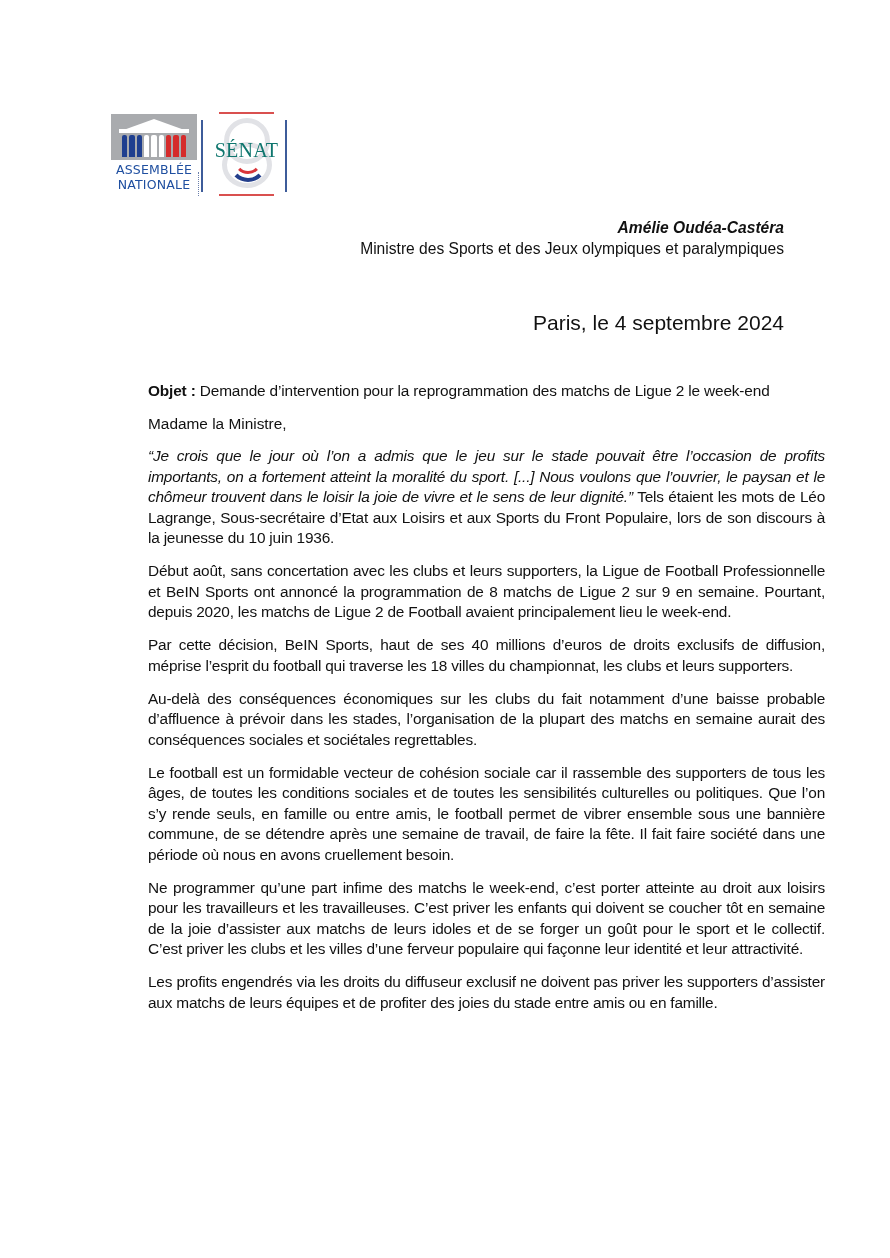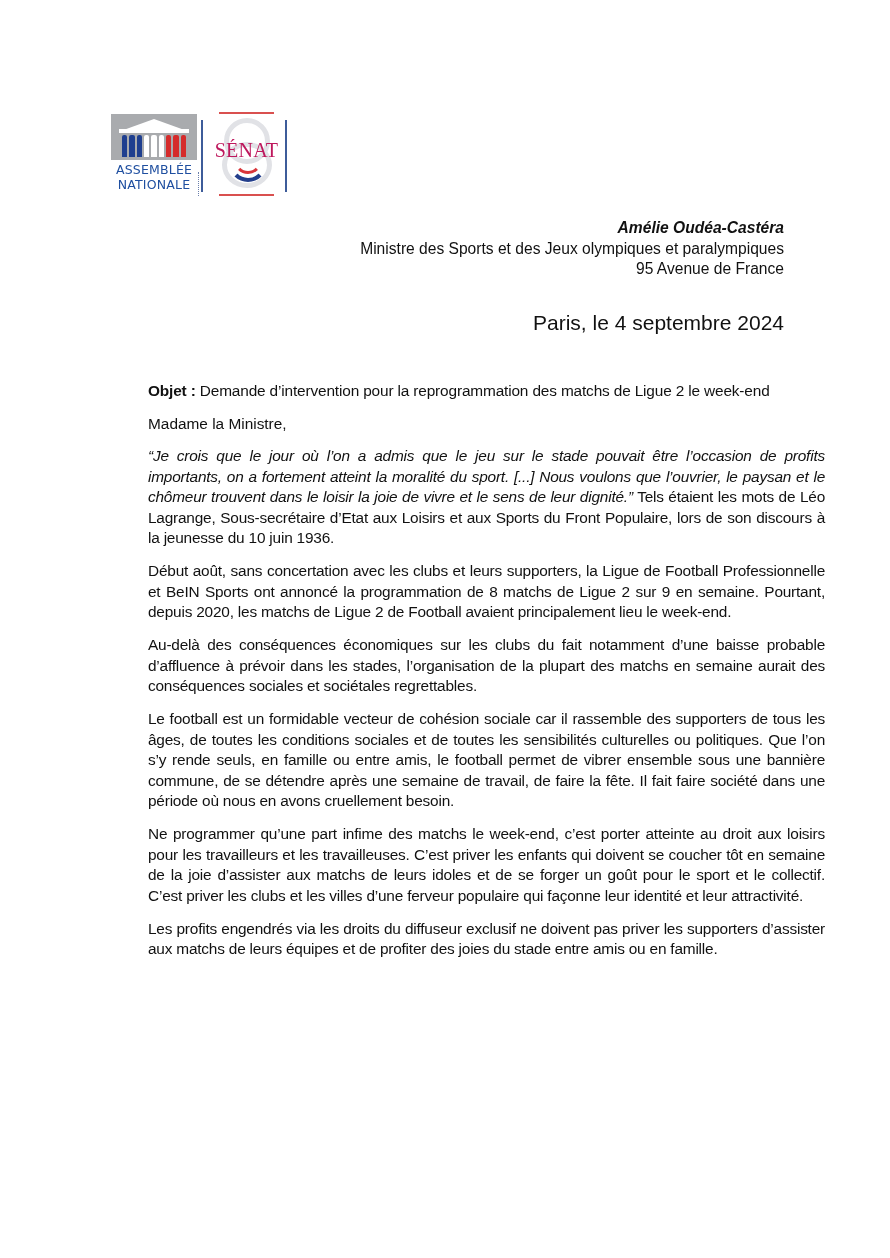--- a/index.html
+++ b/index.html
@@ -62,21 +62,21 @@
       position: absolute; left: 30px; top: 34px; width: 28px; height: 28px;
       border: 3px solid transparent; border-bottom-color: #d9353a; border-radius: 50%;
     }
     .senat-arc-blue {
       position: absolute; left: 25px; top: 32px; width: 38px; height: 38px;
       border: 4px solid transparent; border-bottom-color: #243f8c; border-radius: 50%;
     }
     .senat-text {
       position: absolute; left: 0; top: 27px; width: 85px; text-align: center;
       font-family: "Liberation Serif", "DejaVu Serif", serif; font-size: 20px; line-height: 22px;
-      color: #be185d; letter-spacing: 0.3px;
+      color: #0f766e; letter-spacing: 0.3px;
     }
     .divider-right {
       position: absolute; left: 174px; top: 8px; width: 2px; height: 72px; background: #3e5c9a;
     }
 
     
     .recipient {
       position: absolute; right: 106px; top: 218px; text-align: right;
       font-size: 15.6px; line-height: 20.6px;
     }
@@ -132,33 +132,33 @@
     <div class="senat-arc-red"></div>
     <div class="senat-text">SÉNAT</div>
     <div class="senat-bottom-line"></div>
   </div>
   <div class="divider-right"></div>
 </div>
 
 <div class="recipient">
   <div class="name">Amélie Oudéa-Castéra</div>
   <div>Ministre des Sports et des Jeux olympiques et paralympiques</div>
-  <div>95 Avenue de France</div>
 </div>
 
 <div class="date-line">Paris, le 4 septembre 2024</div>
 
 <div class="body-text">
   <div class="subject">
     <span class="label">Objet :</span><span> Demande d’intervention pour la reprogrammation des matchs de Ligue 2 le week-end</span>
   </div>
 
   <div class="salutation">Madame la Ministre,</div>
 
   <p class="para">
     <span class="quote">“Je crois que le jour où l’on a admis que le jeu sur le stade pouvait être l’occasion de profits importants, on a fortement atteint la moralité du sport. [...] Nous voulons que l’ouvrier, le paysan et le chômeur trouvent dans le loisir la joie de vivre et le sens de leur dignité.”</span><span> Tels étaient les mots de Léo Lagrange, Sous-secrétaire d’Etat aux Loisirs et aux Sports du Front Populaire, lors de son discours à la jeunesse du 10 juin 1936.</span>
   </p>
   <p class="para">Début août, sans concertation avec les clubs et leurs supporters, la Ligue de Football Professionnelle et BeIN Sports ont annoncé la programmation de 8 matchs de Ligue 2 sur 9 en semaine. Pourtant, depuis 2020,  les matchs de Ligue 2 de Football avaient principalement lieu le week-end.</p>
+  <p class="para">Par cette décision, BeIN Sports, haut de ses 40 millions d’euros de droits exclusifs de diffusion, méprise l’esprit du football qui traverse les 18 villes du championnat, les clubs et leurs supporters.</p>
   <p class="para">Au-delà des conséquences économiques sur les clubs du fait notamment d’une baisse probable d’affluence à prévoir dans les stades, l’organisation de la plupart des matchs en semaine aurait des conséquences sociales et sociétales regrettables.</p>
   <p class="para">Le football est un formidable vecteur de cohésion sociale car il rassemble des supporters de tous les âges, de toutes les conditions sociales et de toutes les sensibilités culturelles ou politiques. Que l’on s’y rende seuls, en famille ou entre amis, le football permet de vibrer ensemble sous une bannière commune, de se détendre après une semaine de travail, de faire la fête. Il fait faire société dans une période où nous en avons cruellement besoin.</p>
   <p class="para">Ne programmer qu’une part infime des matchs le week-end, c’est porter atteinte au droit aux loisirs pour les travailleurs et les travailleuses. C’est priver les enfants qui doivent se coucher tôt en semaine de la joie d’assister aux matchs de leurs idoles et de se forger un goût pour le sport et le collectif. C’est priver les clubs et les villes d’une ferveur populaire qui façonne leur identité et leur attractivité.</p>
   <p class="para">Les profits engendrés via les droits du diffuseur exclusif ne doivent pas priver les supporters d’assister aux matchs de leurs équipes et de profiter des joies du stade entre amis ou en famille.</p>
 </div>
 
 </body></html>

